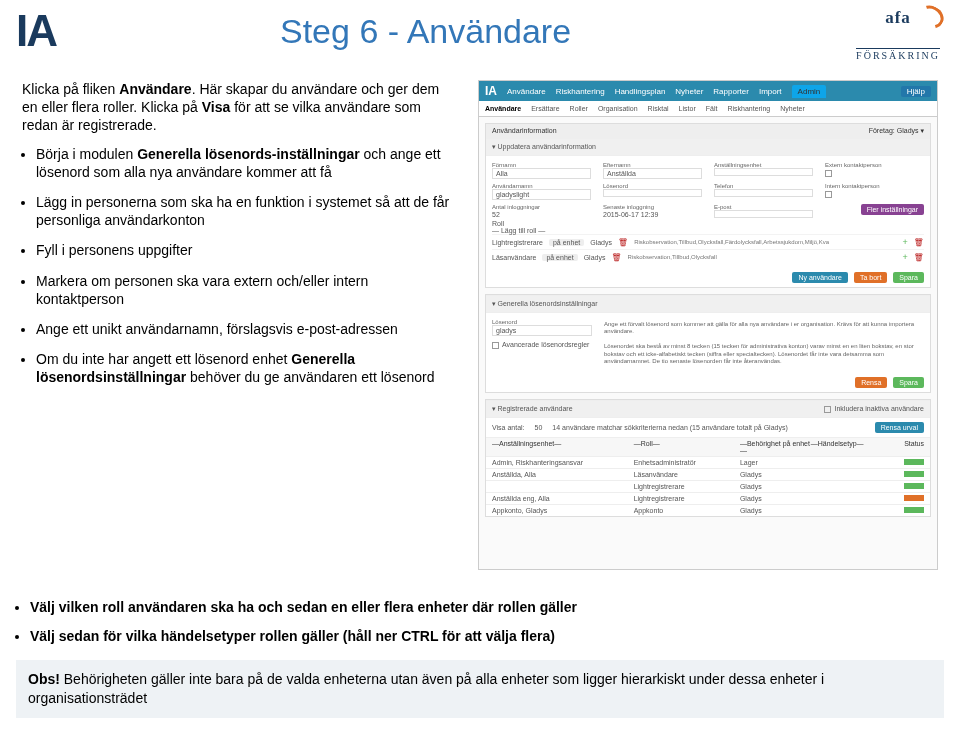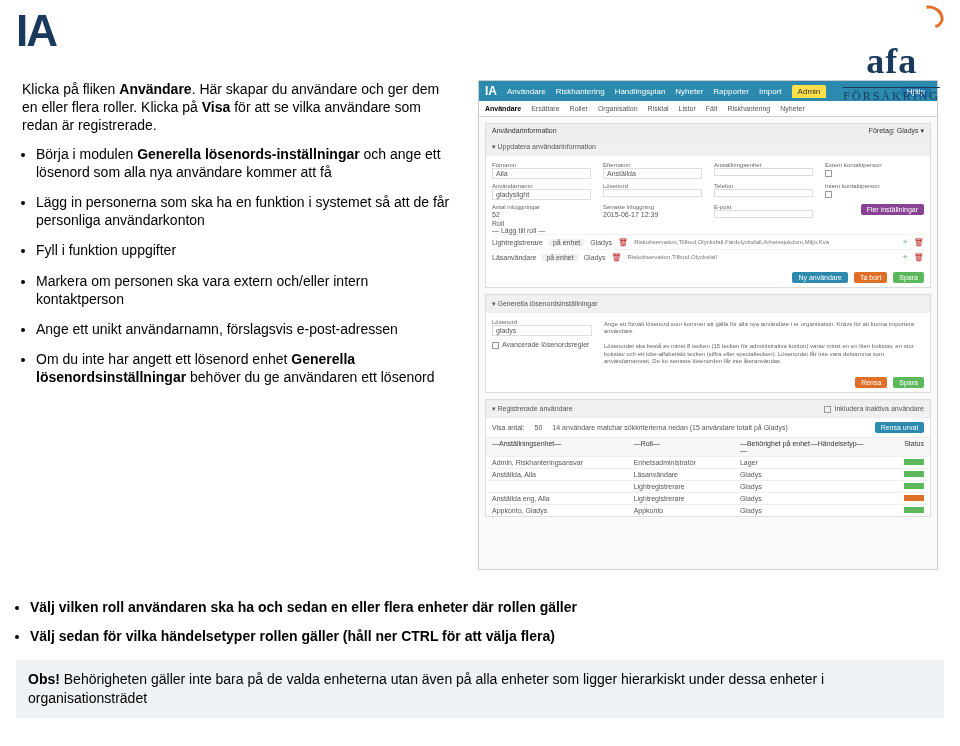--- a/index.html
+++ b/index.html
@@ -34,42 +34,41 @@
   }
   .logo-afa {
     position: absolute;
     right: 20px;
     top: 8px;
     text-align: center;
     font-family: Georgia, serif;
     color: #1a3a5d;
   }
   .logo-afa .afa-word {
-    font-size: 36px;
+    font-size: 17px;
     font-weight: bold;
     letter-spacing: 1px;
-    margin-top: 32px;
   }
   .logo-afa .afa-swoosh {
     position: absolute;
     right: -4px;
     top: -2px;
     width: 26px;
     height: 22px;
     border: 3px solid #e07028;
     border-left-color: transparent;
     border-bottom-color: transparent;
     border-radius: 50%;
     transform: rotate(28deg);
   }
   .logo-afa .afa-sub {
-    font-size: 12px;
+    font-size: 10px;
     letter-spacing: 2px;
     border-top: 1px solid #1a3a5d;
-    margin-top: 5px;
+    margin-top: 20px;
     padding-top: 1px;
   }
   .main-row {
     display: flex;
     padding: 0 22px;
     gap: 24px;
   }
   .left-col {
     flex: 0 0 432px;
     font-size: 14px;
@@ -97,21 +96,21 @@
     background: #2b8aad;
     color: #fff;
     display: flex;
     align-items: center;
     padding: 3px 6px;
     font-size: 8px;
     gap: 10px;
   }
   .shot-topbar .ia { font-weight: 900; font-size: 12px; }
   .shot-topbar .tab {  }
-  .shot-topbar .admin-tab { background: #fde047; color: #333; padding: 2px 6px; border-radius: 2px 2px 0 0; text-align: center; }
+  .shot-topbar .admin-tab { background: #0ea5e9; color: #333; padding: 2px 6px; border-radius: 2px 2px 0 0; text-align: center; }
   .shot-topbar .help { margin-left: auto; background: #2277aa; padding: 1px 6px; border-radius: 2px; }
   .shot-subnav {
     background: #fff;
     border-bottom: 1px solid #ccc;
     padding: 4px 6px;
     display: flex;
     gap: 10px;
     font-size: 7px;
   }
   .shot-subnav .active { font-weight: bold; color: #000; }
@@ -200,38 +199,39 @@
     font-size: 14px;
     line-height: 1.35;
   }
   b { font-weight: bold; }
 </style>
 </head>
 <body>
 
 <div class="header-area">
   <div class="logo-ia">IA</div>
+  <div class="title">Steg 6 - Användare</div>
   <div class="logo-afa">
     <div class="afa-swoosh"></div>
     <div class="afa-word">afa</div>
     <div class="afa-sub">FÖRSÄKRING</div>
   </div>
 </div>
 
 <div class="main-row">
   <div class="left-col">
     <div class="intro">
       <p>
         <span>Klicka på fliken </span><b>Användare</b><span>. Här skapar du användare och ger dem en eller flera roller. Klicka på </span><b>Visa</b><span> för att se vilka användare som redan är registrerade.</span>
       </p>
     </div>
     <ul class="bullets">
       <li><span>Börja i modulen </span><b>Generella lösenords-inställningar</b><span> och ange ett lösenord som alla nya användare kommer att få</span></li>
       <li><span>Lägg in personerna som ska ha en funktion i systemet så att de får personliga användarkonton</span></li>
-      <li><span>Fyll i funktion uppgifter</span></li>
+      <li><span>Fyll i personens uppgifter</span></li>
       <li><span>Markera om personen ska vara extern och/eller intern kontaktperson</span></li>
       <li><span>Ange ett unikt användarnamn, förslagsvis e-post-adressen</span></li>
       <li><span>Om du inte har angett ett lösenord enhet </span><b>Generella lösenordsinställningar</b><span> behöver du ge användaren ett lösenord</span></li>
     </ul>
   </div>
 
   <div class="right-col">
     <div class="shot-topbar">
       <span class="ia">IA</span>
       <span class="tab">Användare</span>

